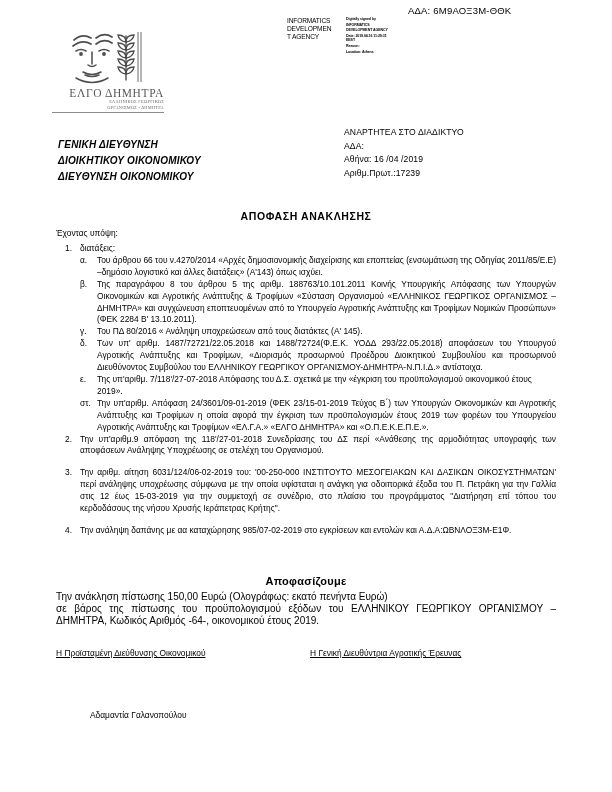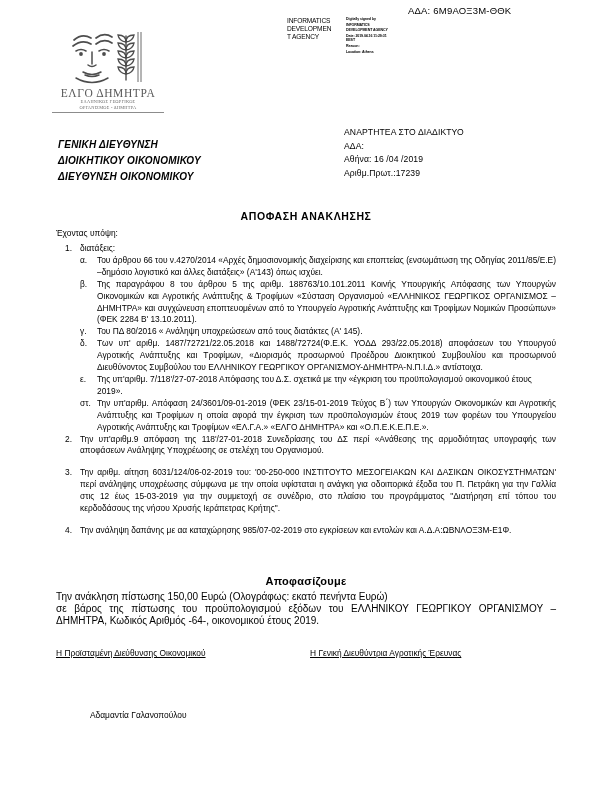--- a/index.html
+++ b/index.html
@@ -64,21 +64,21 @@
     transform: scaleY(1.15);
     transform-origin: top left;
   }
 
   
   .logo-wrap {
     position: absolute;
     left: 52px;
     top: 28px;
     width: 112px;
-    text-align: center;
+    text-align: right;
   }
   .logo-art {
     width: 112px;
     height: 58px;
     display: block;
   }
   .logo-name {
     font-size: 11.5px;
     letter-spacing: 0.6px;
     color: #595959;

